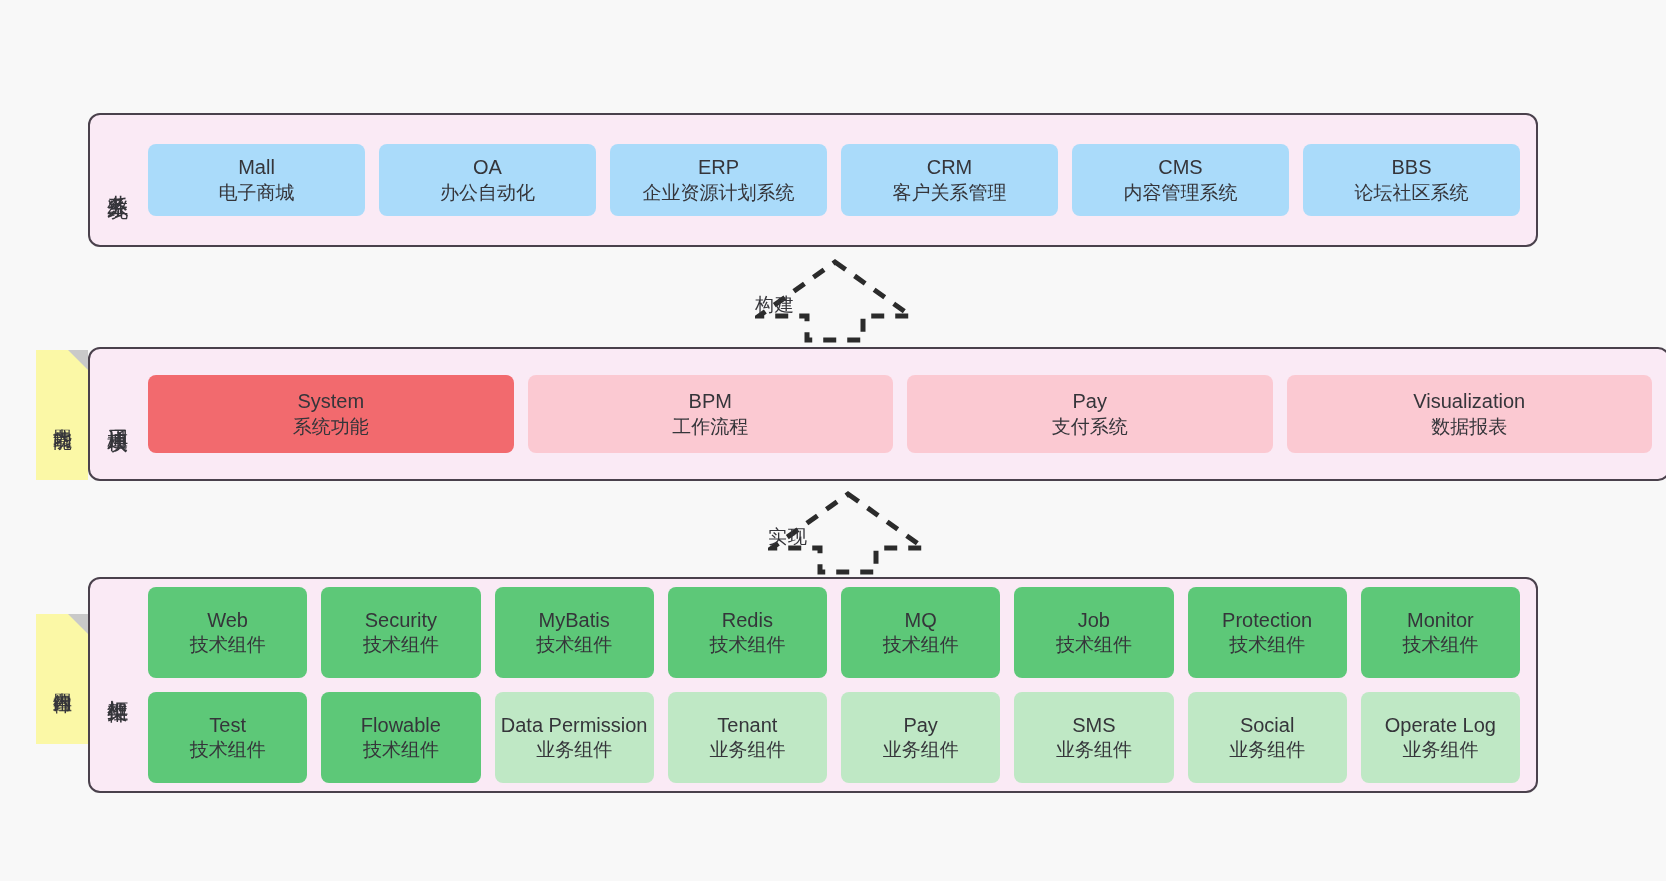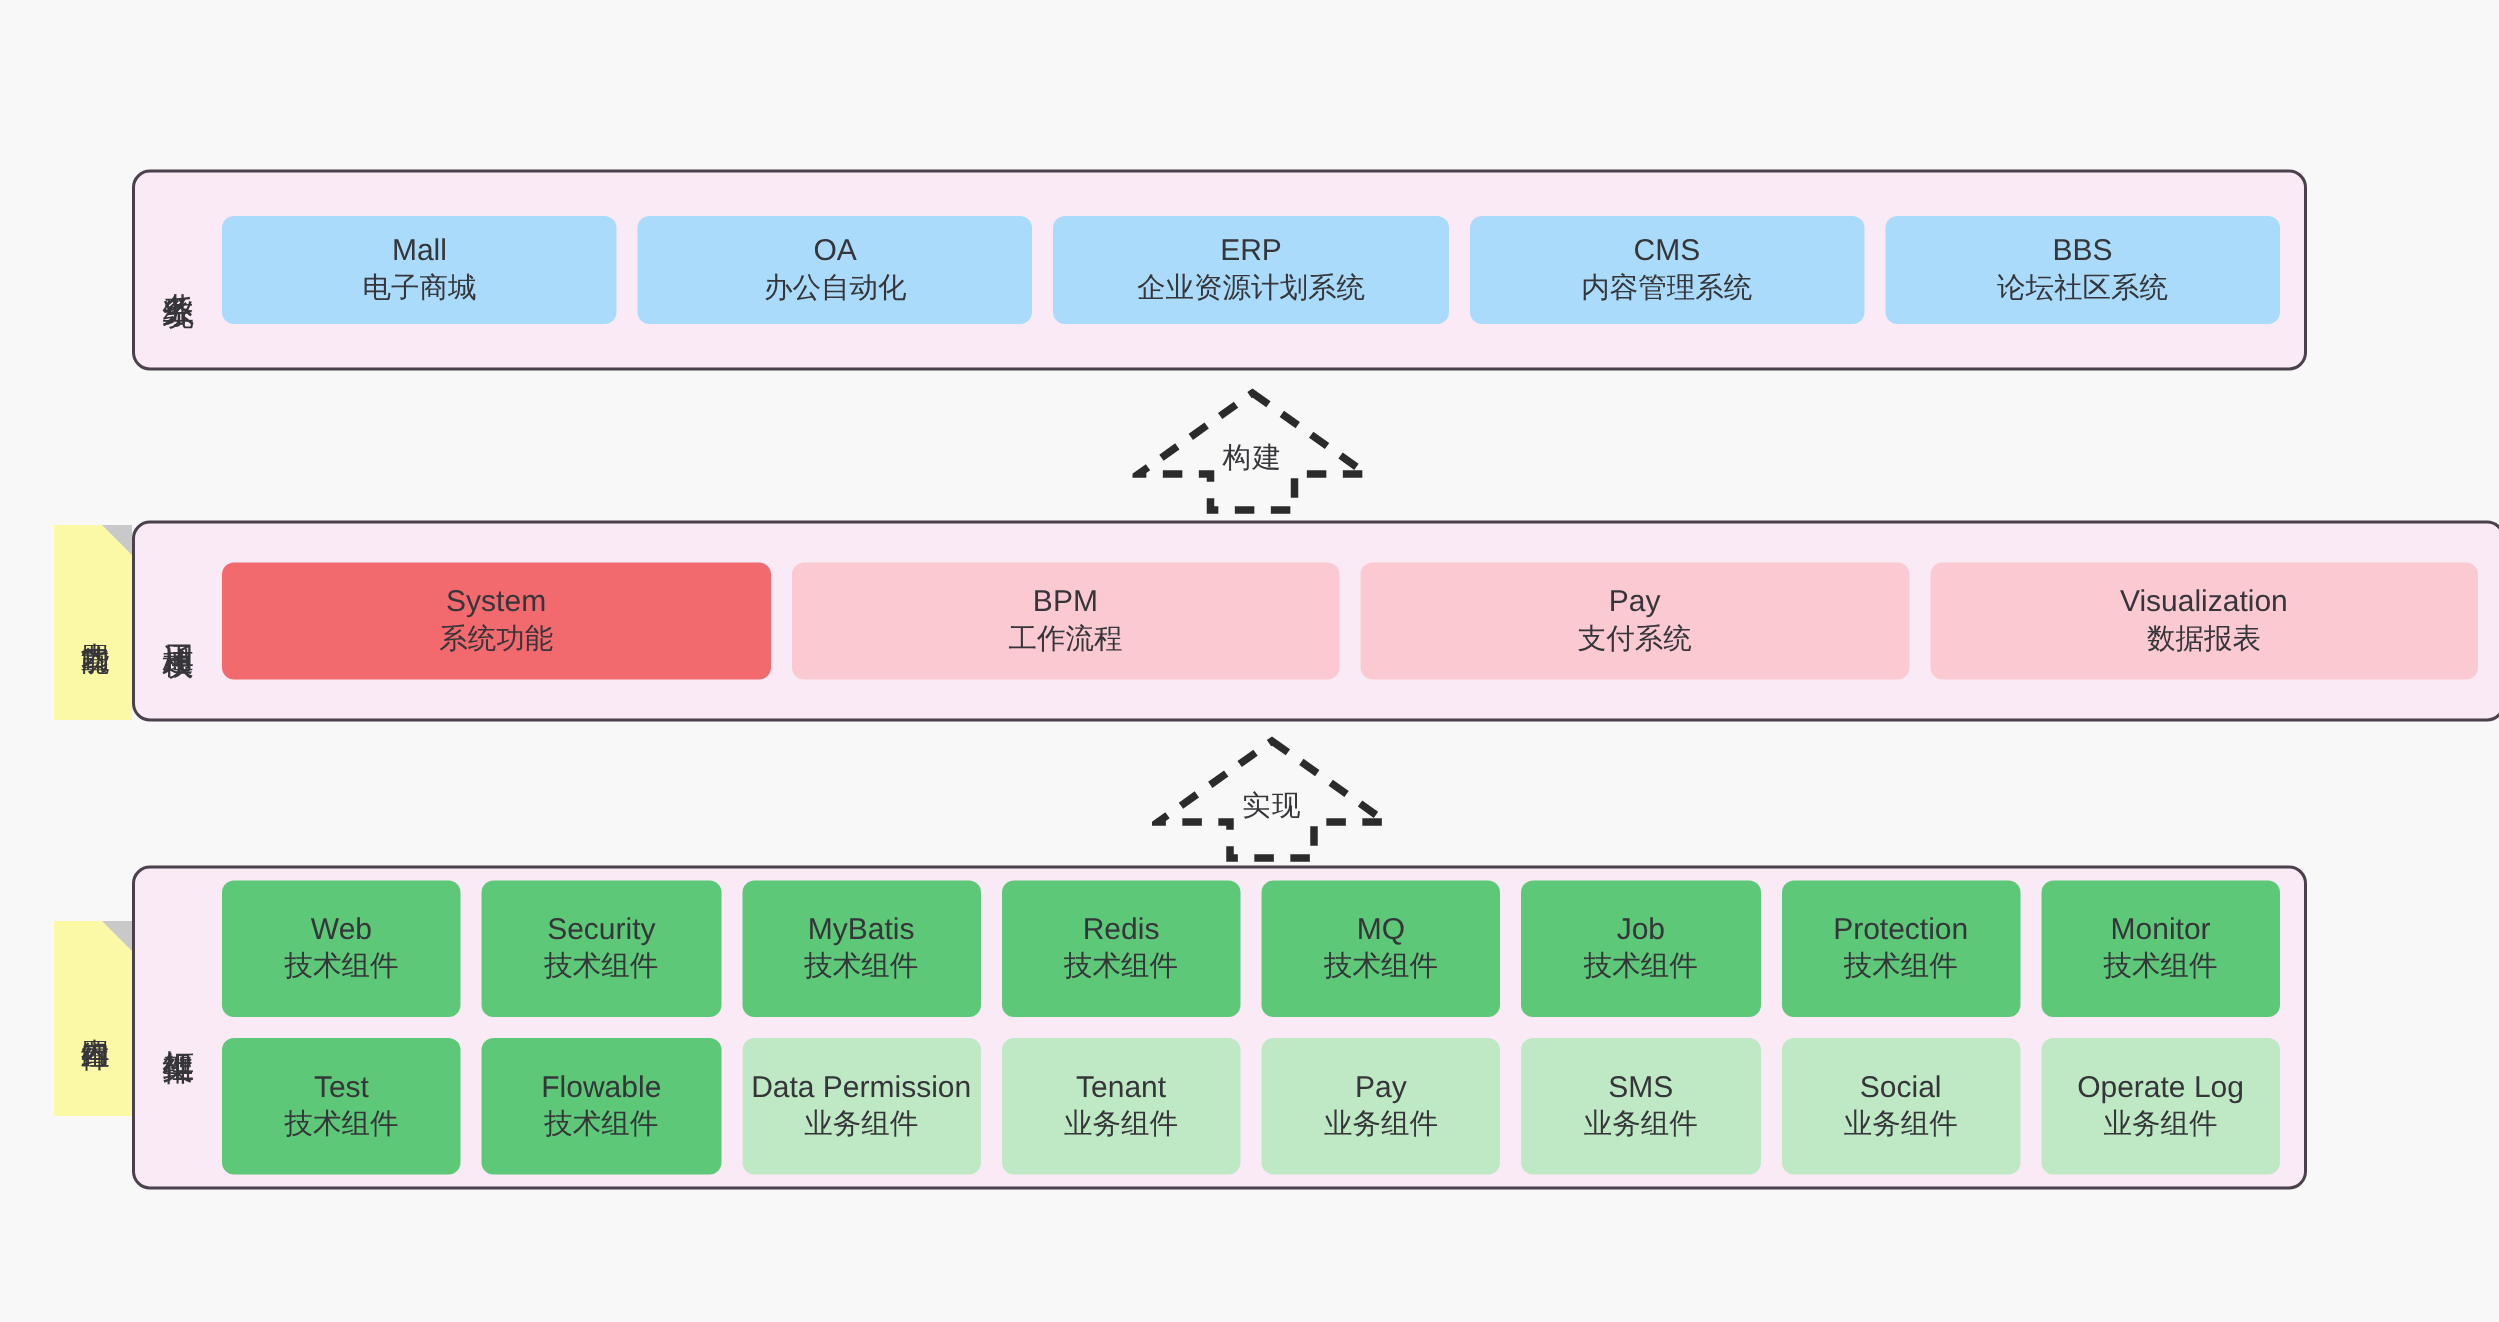--- a/index.html
+++ b/index.html
@@ -123,21 +123,20 @@
   #note-framework { left: 36px; top: 614px; height: 130px; }
 
   
   .arrow {
     position: absolute;
   }
   .arrow .label {
     position: absolute;
     left: 0;
     right: 0;
-    text-align: center;
     font-size: 19px;
     color: #35353a;
     letter-spacing: 1px;
   }
   #arrow-build  { left: 755px; top: 258px; width: 160px; height: 86px; }
   #arrow-build  .label { top: 34px; }
   #arrow-impl   { left: 768px; top: 490px; width: 160px; height: 86px; }
   #arrow-impl   .label { top: 34px; }
 </style>
 </head>
@@ -155,20 +154,24 @@
         </div>
         <div class="cell c-blue">
           <span class="en">OA</span>
           <span class="cn">办公自动化</span>
         </div>
         <div class="cell c-blue">
           <span class="en">ERP</span>
           <span class="cn">企业资源计划系统</span>
         </div>
         <div class="cell c-blue">
+          <span class="en">CRM</span>
+          <span class="cn">客户关系管理</span>
+        </div>
+        <div class="cell c-blue">
           <span class="en">CMS</span>
           <span class="cn">内容管理系统</span>
         </div>
         <div class="cell c-blue">
           <span class="en">BBS</span>
           <span class="cn">论坛社区系统</span>
         </div>
       </div>
     </div>
   </div>

